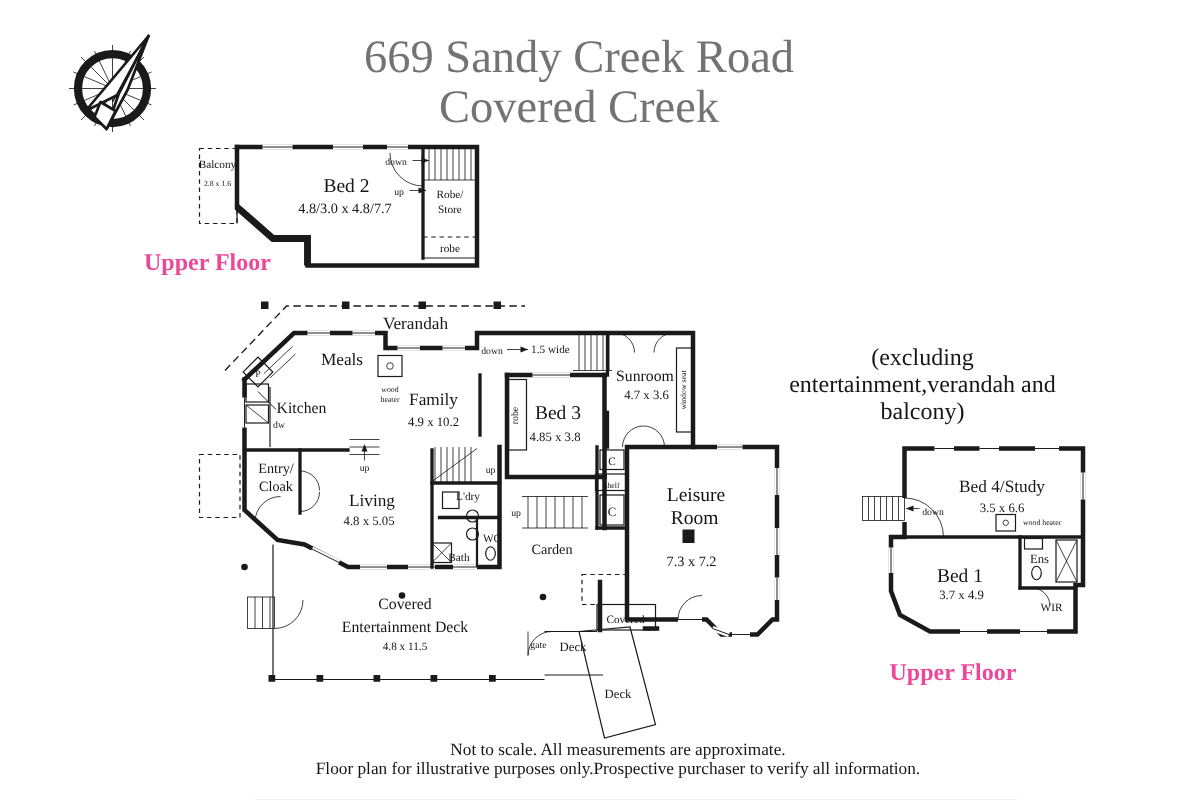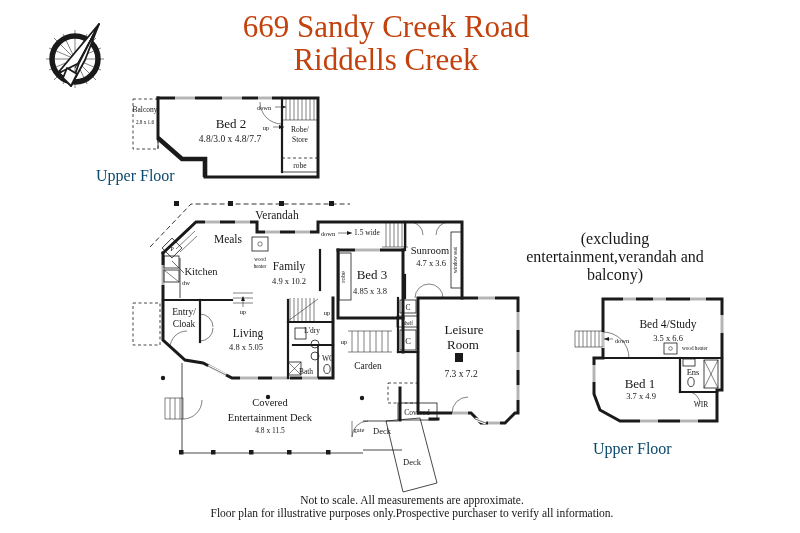--- a/index.html
+++ b/index.html
@@ -1,25 +1,25 @@
 <!DOCTYPE html>
 <html><head>
 <meta charset="utf-8">
 <style>
   html,body{margin:0;padding:0;background:#e8e8e8;}
   .stage{position:relative;width:800px;height:533px;background:#ffffff;overflow:hidden;
          font-family:"Liberation Serif","DejaVu Serif",serif;color:#161616;}
   .abs{position:absolute;}
-  .title{left:150px;top:10px;width:472px;text-align:center;line-height:1.08;
-         font-size:31px;color:#c2410c;}
+  .title{left:150px;top:21px;width:472px;text-align:center;line-height:1.08;
+         font-size:31px;color:#737373;}
   .floorarea{left:505px;top:229px;width:220px;text-align:center;}
   .floorarea .fa1{font-size:18px;}
   .floorarea .fa-unit{font-size:12px;letter-spacing:.5px;}
   .floorarea .fa2{font-size:16px;margin-top:1px;}
-  .caption{font-size:16px;color:#0c4a6e;}
+  .caption{font-size:16px;color:#ec4899;font-weight:bold;}
   .footer{left:12px;width:800px;text-align:center;font-size:11.5px;line-height:1.2;}
   svg text{font-family:"Liberation Serif","DejaVu Serif",serif;fill:#161616;}
   .wall{stroke:#1a1a1a;stroke-width:3;fill:none;stroke-linecap:square;}
   .w2{stroke:#1a1a1a;stroke-width:2.2;fill:none;stroke-linecap:square;}
   .w15{stroke:#1a1a1a;stroke-width:1.5;fill:none;}
   .thin{stroke:#1a1a1a;stroke-width:0.8;fill:none;}
   .hair{stroke:#1a1a1a;stroke-width:0.55;fill:none;}
   .dash{stroke:#1a1a1a;stroke-width:0.9;fill:none;stroke-dasharray:5 3;}
   .dash2{stroke:#1a1a1a;stroke-width:0.8;fill:none;stroke-dasharray:3 2.5;}
   .gap{stroke:#ffffff;stroke-width:3.4;fill:none;}
@@ -50,21 +50,21 @@
     <g stroke="#1a1a1a" stroke-width="1.8" stroke-linejoin="round" fill="#ffffff">
       <polygon points="66,6 24,56 46,45"></polygon>
       <polygon points="66,6 46,45 38,68 52,42"></polygon>
       <polygon points="34,50 44,56 38,68 30,60"></polygon>
     </g>
     <line x1="66" y1="6" x2="42" y2="50" stroke="#1a1a1a" stroke-width="1"></line>
   </svg>
 
   <div class="abs title">
     <div>669 Sandy Creek Road</div>
-    <div>Riddells Creek</div>
+    <div>Covered Creek</div>
   </div>
 
   <svg class="abs" style="left:93px;top:90px;" width="240" height="98" viewBox="93 90 240 98">
     <g>
       <rect class="dash2" x="133" y="99" width="25" height="50"></rect>
       <line class="thin" x1="158" y1="99" x2="158" y2="149"></line>
     </g>
     <g>
       <path class="wall" d="M158,98 L318,98 L318,177 L205,177"></path>
       <path class="wall" d="M158,98 L158,138"></path>

